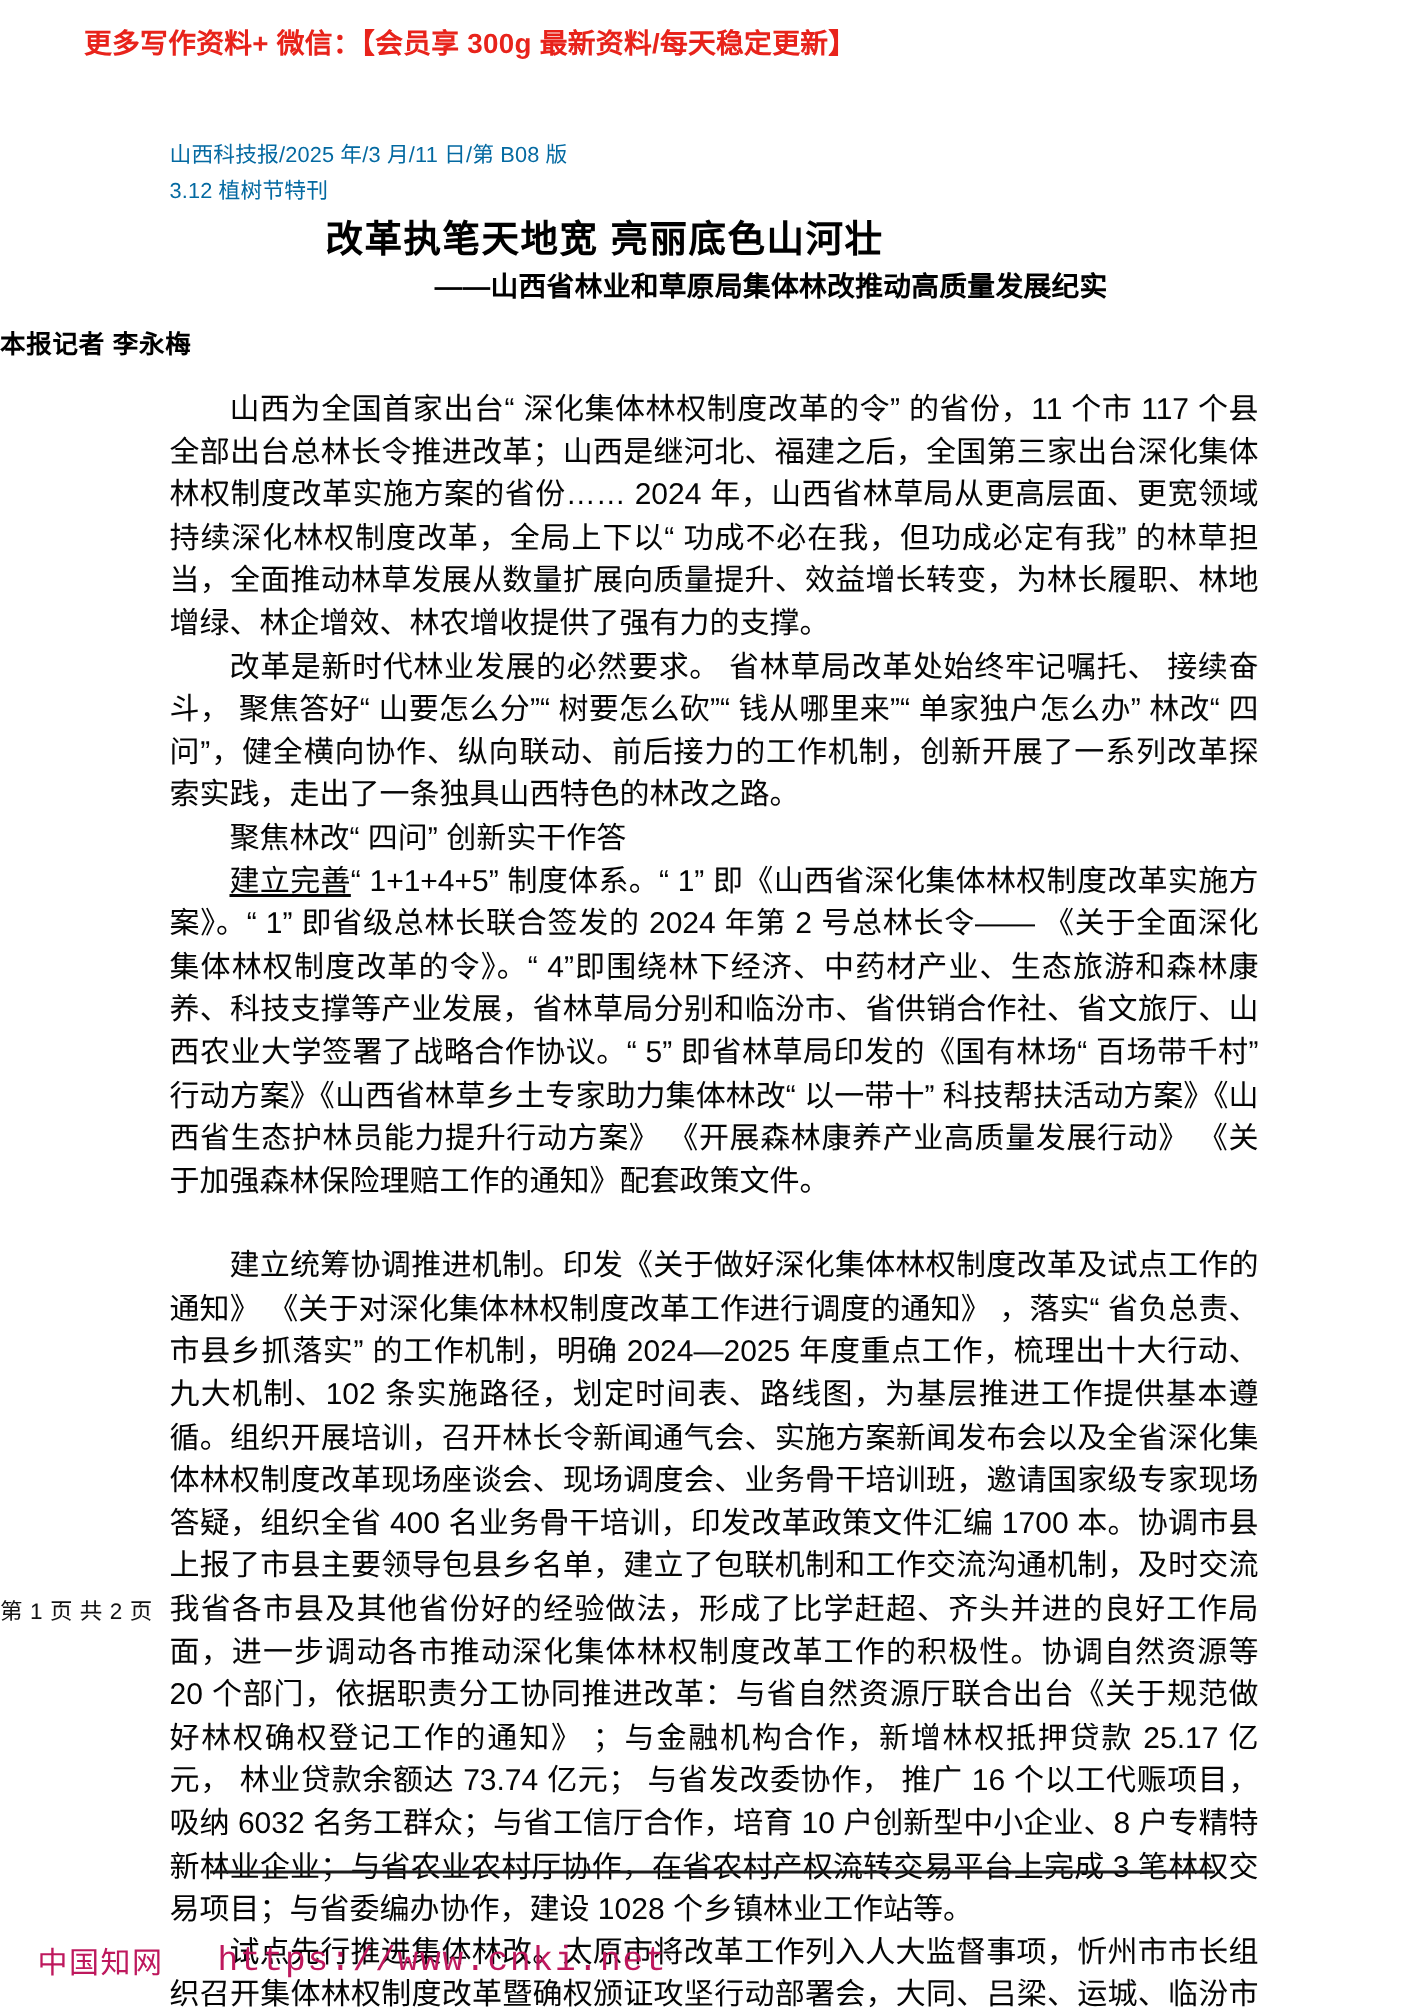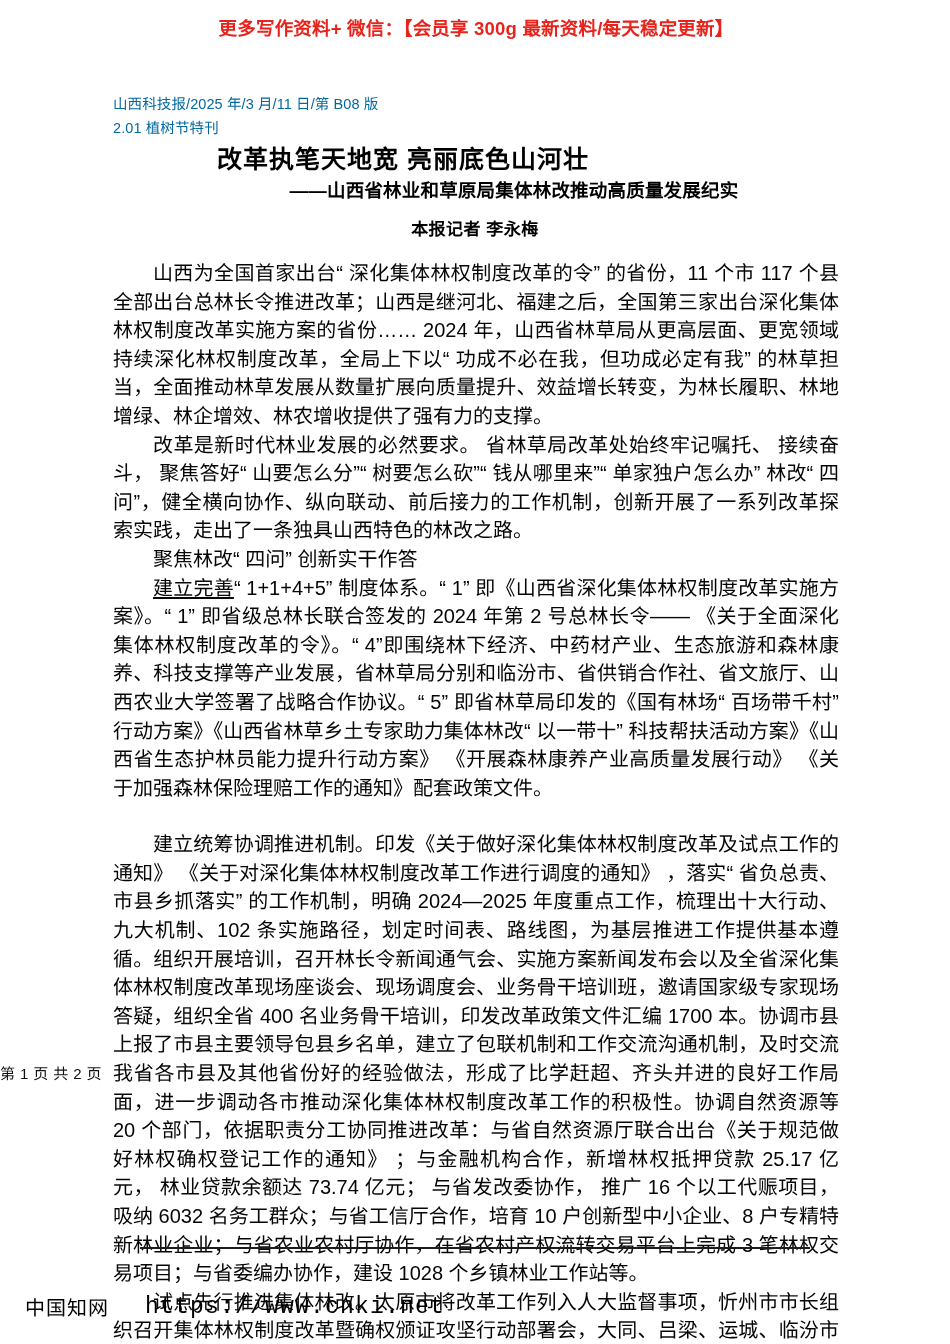--- a/index.html
+++ b/index.html
@@ -26,21 +26,20 @@
   .promo-banner {
     position: absolute;
     left: 56px;
     top: 14px;
     width: 840px;
     font-size: 18.5px;
     font-weight: bold;
     letter-spacing: 0.2px;
     color: #e8231b;
     white-space: nowrap;
-    text-align: center;
   }
 
   
   .masthead {
     position: absolute;
     left: 113px;
     top: 92px;
     font-size: 14.5px;
     line-height: 24px;
     color: #0369a1;
@@ -70,21 +69,21 @@
     font-weight: bold;
     letter-spacing: 0.2px;
     color: #000;
     padding-left: 39px;
   }
   .byline {
     position: absolute;
     left: 0;
     top: 215px;
     width: 950px;
-    text-align: center;
+    text-align: left;
     font-size: 17px;
     font-weight: bold;
     letter-spacing: 0.5px;
     color: #000;
   }
 
   
   .article-body {
     position: absolute;
     left: 113px;
@@ -146,21 +145,21 @@
 </style>
 </head>
 <body>
 
 <div id="page">
 
   <div class="promo-banner" style="color: rgb(232, 35, 27);">更多写作资料+ 微信：【会员享 300g 最新资料/每天稳定更新】</div>
 
   <div class="masthead">
     <div>山西科技报/2025 年/3 月/11 日/第 B08 版</div>
-    <div>2.01 植树节特刊</div>
+    <div>3.12 植树节特刊</div>
   </div>
 
   <div class="headline">改革执笔天地宽  亮丽底色山河壮</div>
 
   <div class="subheadline">——山西省林业和草原局集体林改推动高质量发展纪实</div>
 
   <div class="byline">本报记者  李永梅</div>
 
   <div class="article-body">
     <p>山西为全国首家出台“ 深化集体林权制度改革的令” 的省份，11 个市 117 个县全部出台总林长令推进改革；山西是继河北、福建之后，全国第三家出台深化集体林权制度改革实施方案的省份…… 2024 年，山西省林草局从更高层面、更宽领域持续深化林权制度改革，全局上下以“ 功成不必在我，但功成必定有我” 的林草担当，全面推动林草发展从数量扩展向质量提升、效益增长转变，为林长履职、林地增绿、林企增效、林农增收提供了强有力的支撑。</p>
@@ -168,18 +167,18 @@
     <p>聚焦林改“ 四问”  创新实干作答</p>
     <p><span class="uline">建立完善</span>“ 1+1+4+5” 制度体系。“ 1” 即《山西省深化集体林权制度改革实施方案》。“ 1” 即省级总林长联合签发的 2024 年第 2 号总林长令—— 《关于全面深化集体林权制度改革的令》。“ 4”即围绕林下经济、中药材产业、生态旅游和森林康养、科技支撑等产业发展，省林草局分别和临汾市、省供销合作社、省文旅厅、山西农业大学签署了战略合作协议。“ 5” 即省林草局印发的《国有林场“ 百场带千村” 行动方案》《山西省林草乡土专家助力集体林改“ 以一带十” 科技帮扶活动方案》《山西省生态护林员能力提升行动方案》 《开展森林康养产业高质量发展行动》 《关于加强森林保险理赔工作的通知》配套政策文件。</p>
     <p class="gap-before">建立统筹协调推进机制。印发《关于做好深化集体林权制度改革及试点工作的通知》 《关于对深化集体林权制度改革工作进行调度的通知》 ，落实“ 省负总责、市县乡抓落实” 的工作机制，明确 2024—2025 年度重点工作，梳理出十大行动、九大机制、102 条实施路径，划定时间表、路线图，为基层推进工作提供基本遵循。组织开展培训，召开林长令新闻通气会、实施方案新闻发布会以及全省深化集体林权制度改革现场座谈会、现场调度会、业务骨干培训班，邀请国家级专家现场答疑，组织全省 400 名业务骨干培训，印发改革政策文件汇编 1700 本。协调市县上报了市县主要领导包县乡名单，建立了包联机制和工作交流沟通机制，及时交流我省各市县及其他省份好的经验做法，形成了比学赶超、齐头并进的良好工作局面，进一步调动各市推动深化集体林权制度改革工作的积极性。协调自然资源等 20 个部门，依据职责分工协同推进改革：与省自然资源厅联合出台《关于规范做好林权确权登记工作的通知》 ；与金融机构合作，新增林权抵押贷款 25.17 亿元， 林业贷款余额达 73.74 亿元； 与省发改委协作， 推广 16 个以工代赈项目， 吸纳 6032 名务工群众；与省工信厅合作，培育 10 户创新型中小企业、8 户专精特新林业企业；与省农业农村厅协作，在省农村产权流转交易平台上完成 3 笔林权交易项目；与省委编办协作，建设 1028 个乡镇林业工作站等。</p>
     <p>试点先行推进集体林改。太原市将改革工作列入人大监督事项，忻州市市长组织召开集体林权制度改革暨确权颁证攻坚行动部署会，大同、吕梁、运城、临汾市委改革办给各县委发出了督办函…… 省林草局改革处锚定目标，把改革创新作为“ 硬核力量”，努力在推进集体林改之路上闯出一片天地。晋城、长治、晋中 3 个先行市通过集体林改，使从事林业人员增至 17 万余</p>
   </div>
 
   <div class="page-number">第 1 页 共 2 页</div>
 
   <div class="footer-rule"></div>
 
-  <div class="watermark" style="color: #000000;">
+  <div class="watermark" style="color: #be185d;">
     <span class="wm-name">中国知网</span>
     <span class="wm-url">https://www.cnki.net</span>
   </div>
 
 </div>
 
 </body></html>

